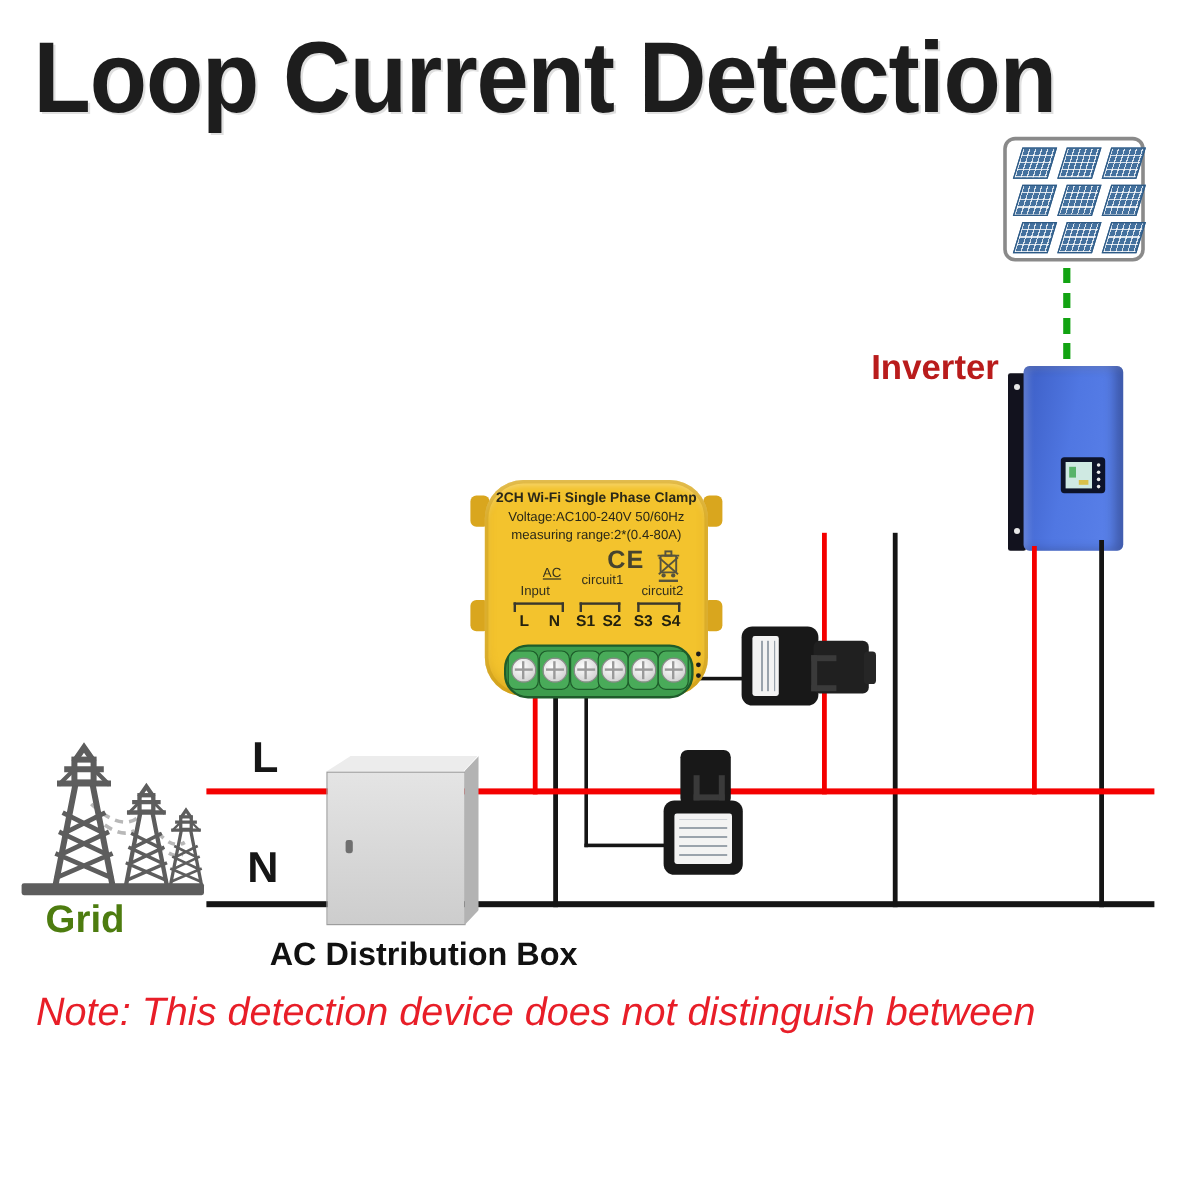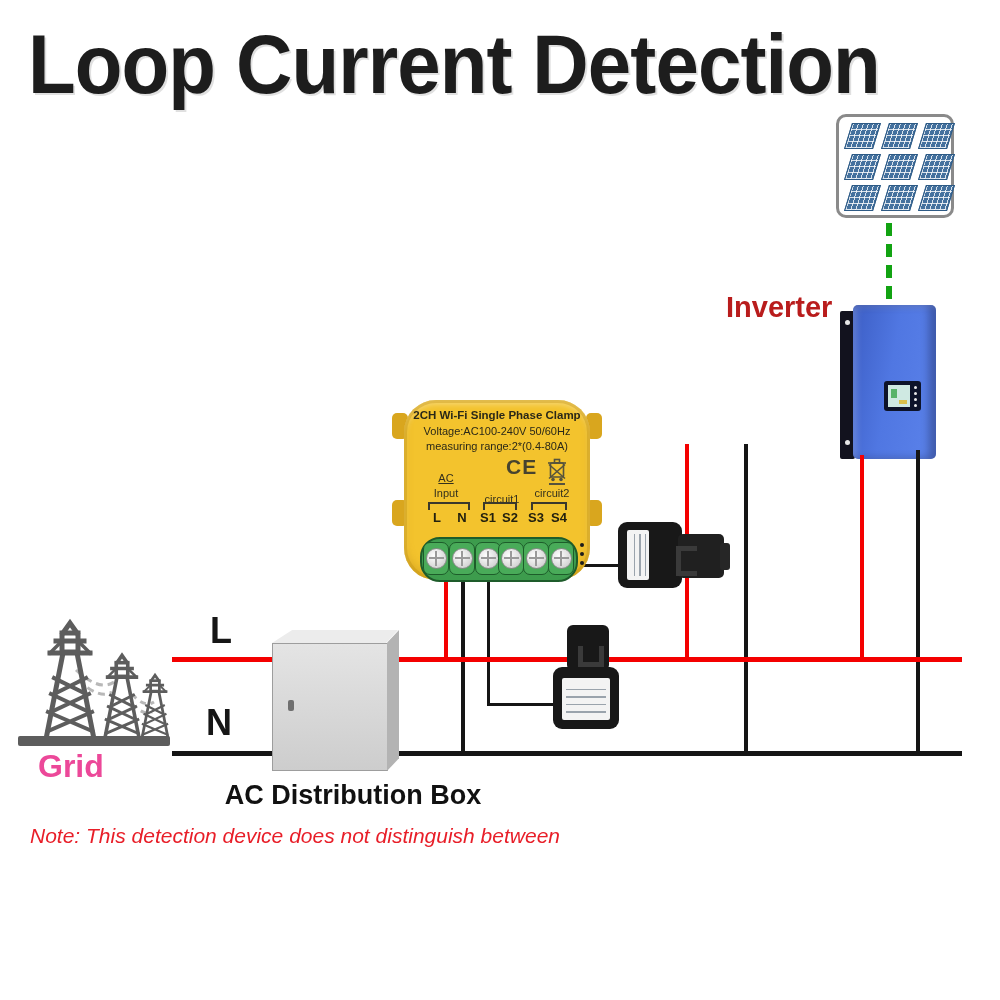--- a/index.html
+++ b/index.html
@@ -53,21 +53,21 @@
   .load-box span{font-size:31px;font-weight:bold;color:#2222cc;line-height:52px;}
 
   
   .ct{position:absolute;background:#181818;z-index:5;}
   .ct-label{position:absolute;background:#f3f3f3;border-radius:2px;z-index:6;overflow:hidden;}
   .mtx-v{position:absolute;inset:4px 3px;background:repeating-linear-gradient(to right,transparent 0 4px,#9aa3ac 4px 5.5px);}
   .mtx-h{position:absolute;inset:5px 4px;background:repeating-linear-gradient(to bottom,transparent 0 6px,#9aa3ac 6px 7.5px);}
   .ct-notch{position:absolute;z-index:6;}
 
   
-  .grid-label{position:absolute;left:38px;top:748px;font-size:32px;font-weight:bold;color:#ec4899;}
+  .grid-label{position:absolute;left:38px;top:748px;font-size:32px;font-weight:bold;color:#4d7c0f;}
   .line-label{position:absolute;font-size:36px;font-weight:bold;color:#161616;}
 
   
   .acb-top{position:absolute;left:272px;top:630px;width:126px;height:13px;background:#ececec;z-index:4;
            clip-path:polygon(0 100%,16% 0,100% 0,90.5% 100%);}
   .acb-front{position:absolute;left:272px;top:643px;width:114px;height:126px;z-index:4;
              background:linear-gradient(180deg,#e4e4e4,#cdcdcd);border:1px solid #9d9d9d;}
   .acb-right{position:absolute;left:387px;top:630px;width:12px;height:141px;background:#b3b3b3;z-index:4;
              clip-path:polygon(0 9%,100% 0,100% 91%,0 100%);}
   .acb-handle{position:absolute;left:288px;top:700px;width:6px;height:11px;background:#6f6f6f;border-radius:2px;z-index:5;}
@@ -90,21 +90,21 @@
   .dev-strip{position:absolute;left:16px;top:137px;width:154px;height:41px;background:#3d9c4d;
              border:2px solid #1e5c2b;border-radius:20px;}
   .tcell{position:absolute;top:3px;width:24px;height:31px;background:#49ab59;border:1px solid #1d5c2a;border-radius:7px;}
   .screw{width:19px;height:19px;margin:5px auto 0;border:1px solid #8a8a8a;border-radius:50%;position:relative;
          background:radial-gradient(circle at 38% 35%,#ffffff,#d6d6d6 70%,#ababab);}
   .screw::before{content:"";position:absolute;left:2px;right:2px;top:8px;height:2px;background:#9a9a9a;}
   .screw::after{content:"";position:absolute;top:2px;bottom:2px;left:8px;width:2px;background:#9a9a9a;}
   .dev-dot{position:absolute;left:176px;width:4px;height:4px;border-radius:50%;background:#1c1c1c;}
 
   
-  .note-line{position:absolute;font-size:21px;font-style:italic;color:#e81e28;white-space:nowrap;}
+  .note-line{position:absolute;font-size:33px;font-style:italic;color:#e81e28;white-space:nowrap;}
 </style>
 </head>
 <body>
 
 <div id="canvas">
 
   <div class="main-title">Loop Current Detection</div>
 
   <div class="mains red" style="left:172px;top:657px;width:790px;"></div>
   <div class="mains blk" style="left:172px;top:751px;width:790px;"></div>
@@ -214,23 +214,23 @@
         <line x1="3" y1="7" x2="21" y2="7"></line>
         <rect x="9.5" y="3.5" width="5" height="3.5"></rect>
         <line x1="4" y1="8.5" x2="20" y2="22.5"></line>
         <line x1="20" y1="8.5" x2="4" y2="22.5"></line>
       </g>
       <circle cx="8" cy="23.5" r="1.8" fill="#56533d"></circle>
       <circle cx="16" cy="23.5" r="1.8" fill="#56533d"></circle>
       <rect x="4" y="27" width="16" height="2" fill="#56533d"></rect>
     </svg>
 
-    <div class="dev-lab" style="left:22px;top:72px;width:40px;text-decoration:underline;">AC</div>
+    <div class="dev-lab" style="left:36px;top:72px;width:40px;text-decoration:underline;">AC</div>
     <div class="dev-lab" style="left:14px;top:87px;width:56px;">Input</div>
-    <div class="dev-lab" style="left:72px;top:93px;width:52px;">circuit1</div>
+    <div class="dev-lab" style="left:72px;top:78px;width:52px;">circuit1</div>
     <div class="dev-lab" style="left:122px;top:87px;width:52px;">circuit2</div>
 
     <div class="bracket" style="left:24px;top:102px;width:38px;"></div>
     <div class="bracket" style="left:79px;top:102px;width:30px;"></div>
     <div class="bracket" style="left:127px;top:102px;width:32px;"></div>
 
     <div class="term" style="left:21px;">L</div>
     <div class="term" style="left:46px;">N</div>
     <div class="term" style="left:72px;">S1</div>
     <div class="term" style="left:94px;">S2</div>

